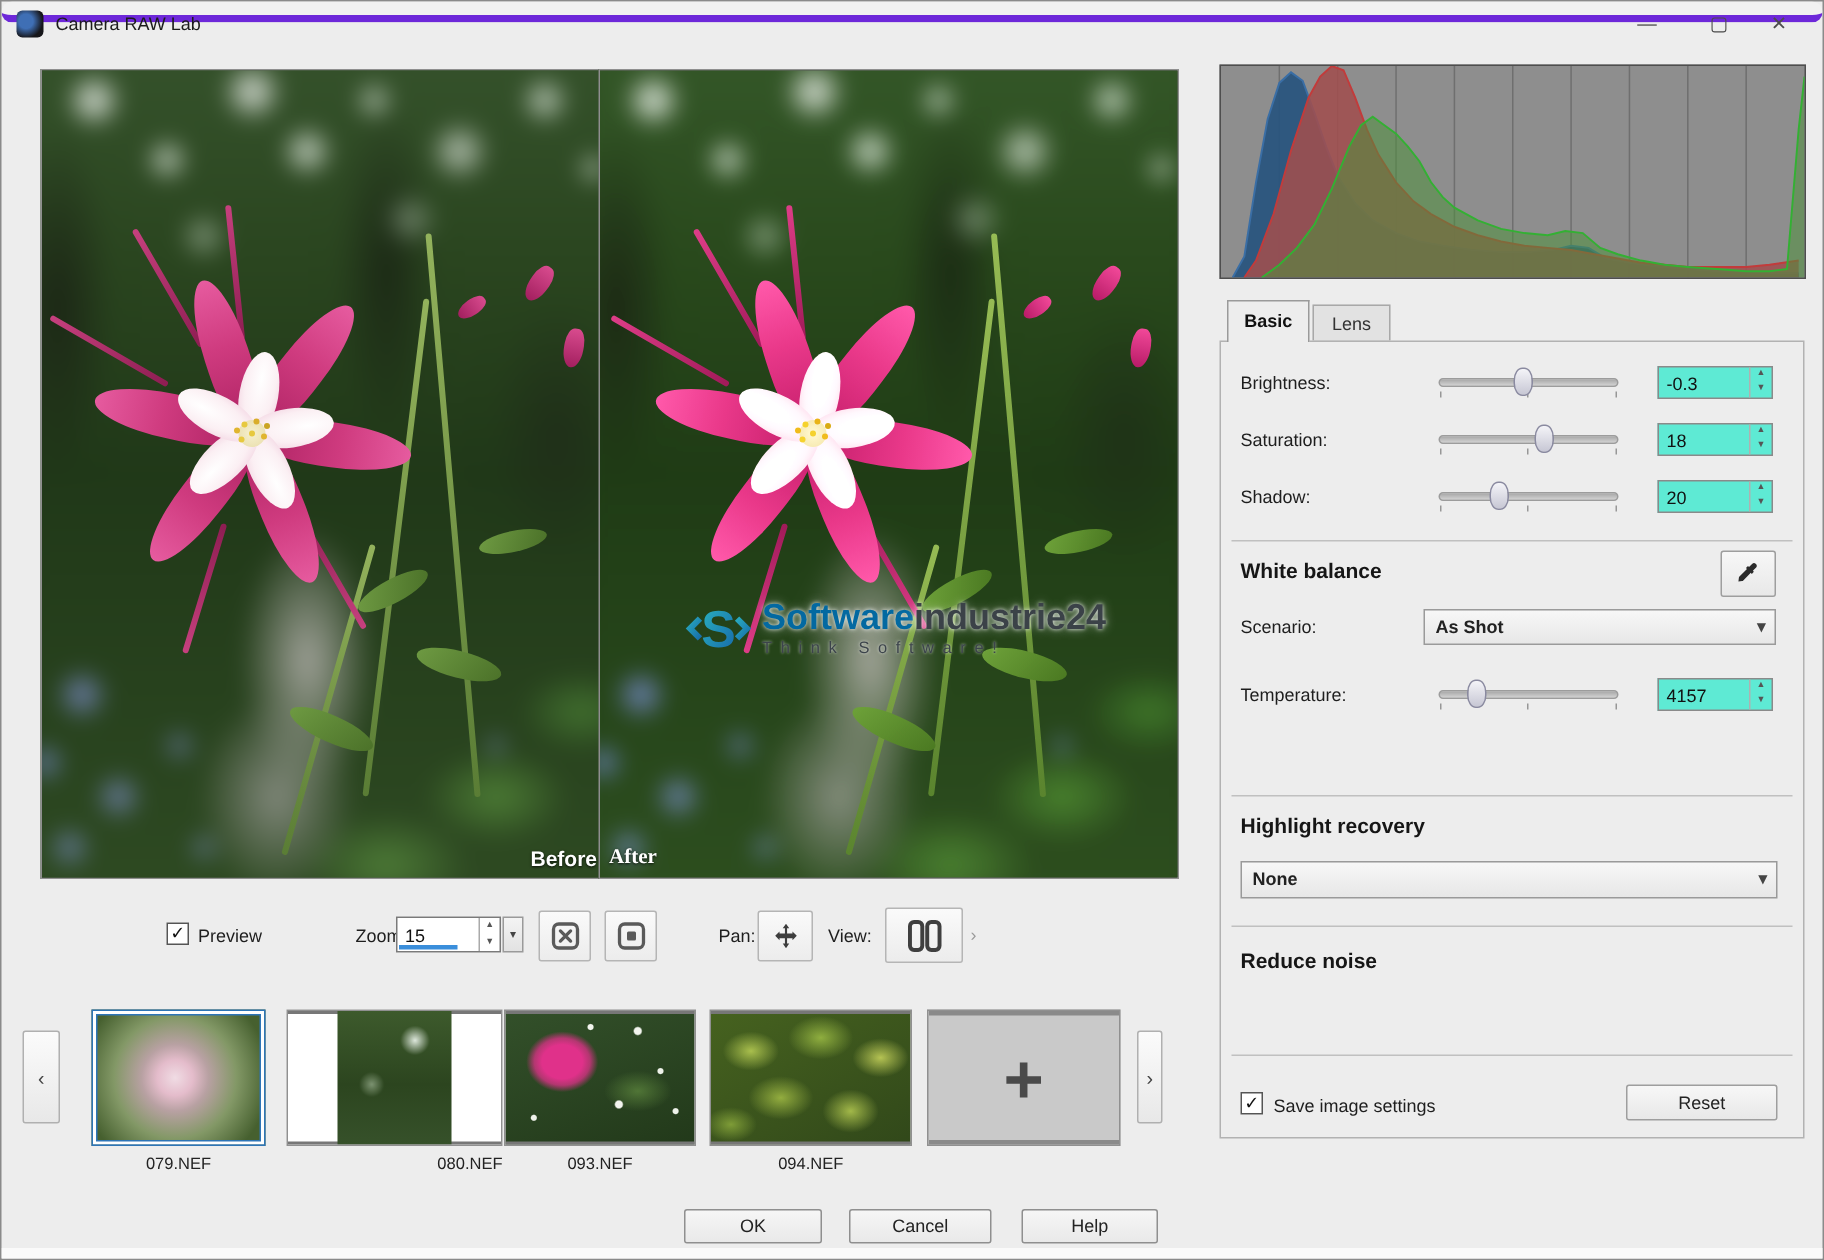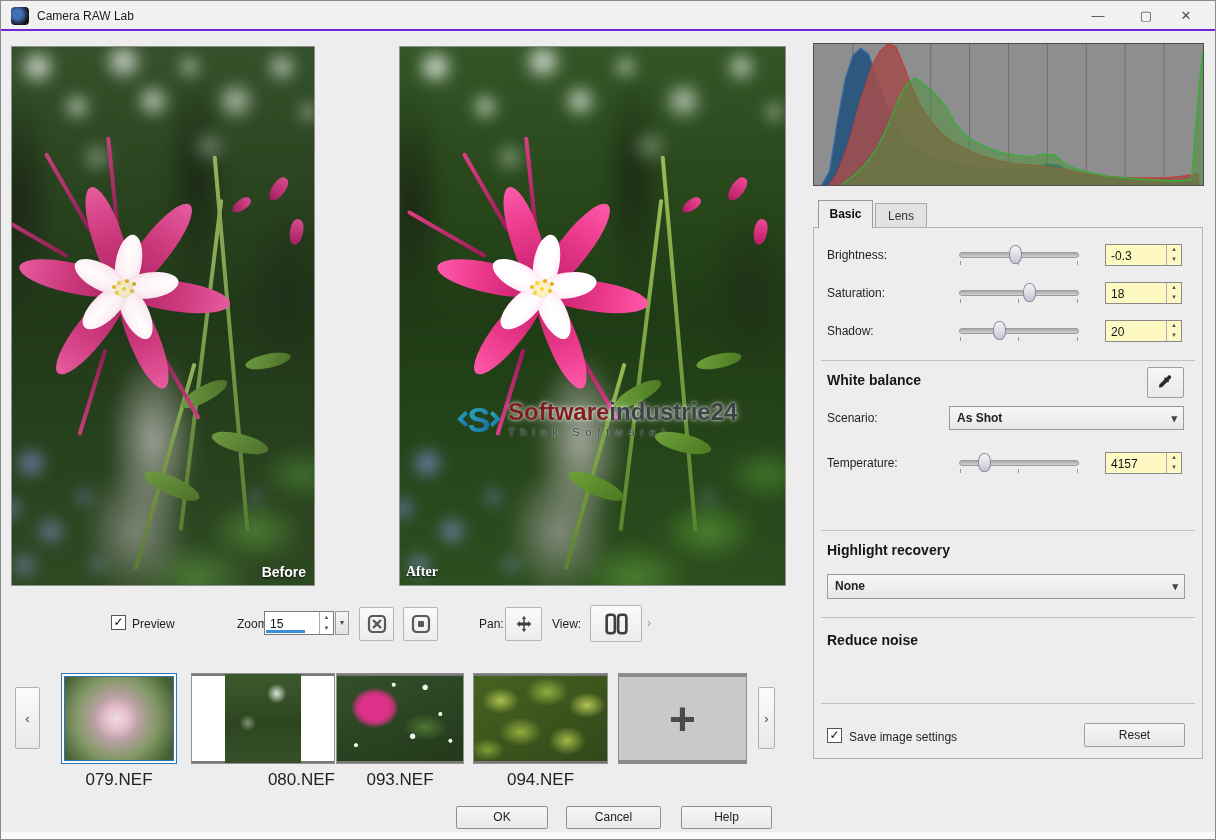--- a/index.html
+++ b/index.html
@@ -1,31 +1,31 @@
 <!DOCTYPE html>
 <html><head>
 <meta charset="utf-8">
 <style>
   html,body{margin:0;padding:0;background:#d8d8d8;}
   *{box-sizing:border-box;}
   #app{position:relative;width:1216px;height:840px;background:#ededed;border:1px solid #8a8a8a;
        font-family:"Liberation Sans",sans-serif;color:#222;overflow:hidden;}
 
   
-  .titlebar{position:absolute;left:0;top:0;width:100%;height:30px;background:#f1f1f1;border-bottom:2px solid #6d28d9;}
+  .titlebar{position:absolute;left:0;top:0;width:100%;height:14px;background:#f1f1f1;border-bottom:5px solid #6d28d9;border-radius:13px;}
   .app-icon{position:absolute;left:10px;top:6px;width:18px;height:18px;border-radius:4px;
             background:radial-gradient(circle at 35% 40%, #3f6fb5 0 30%, #16161a 70%);}
   .app-title{position:absolute;left:36px;top:8px;font-size:12px;color:#1c1c1c;}
   .winbtn{position:absolute;top:2px;width:34px;height:26px;text-align:center;line-height:26px;
           font-size:13px;color:#4c4c4c;cursor:default;}
   .winbtn.min{right:100px;} .winbtn.max{right:52px;} .winbtn.close{right:12px;}
 
   
   .pane{position:absolute;top:45px;height:540px;border:1px solid #8f8f8f;background:#203818;overflow:hidden;}
-  .pane.before{left:10px;width:304px;}
+  .pane.before{left:26px;width:380px;}
   .pane.after{left:398px;width:387px;font-family:Liberation Serif, serif;}
   .pane-label{position:absolute;bottom:5px;font-size:14px;font-weight:bold;color:#fff;
               text-shadow:0 1px 2px rgba(0,0,0,.85);z-index:5;}
   .pane.before .pane-label{right:8px;} .pane.after .pane-label{left:6px;}
 
   .scene{position:absolute;inset:0;overflow:hidden;}
   .pane.after .scene{filter:saturate(1.15) brightness(1.04);}
   .ph-bg{position:absolute;inset:-14px;filter:blur(7px);
     background-image:
       radial-gradient(circle 28px at 12% 6%, rgba(246,250,246,.95), rgba(246,250,246,0) 70%),
@@ -95,21 +95,21 @@
            background:radial-gradient(#f6f0cf,#e8dca8);}
   .stamens{position:absolute;left:-2px;top:-2px;width:4px;height:4px;border-radius:50%;background:#e7c93f;
            box-shadow:8px 2px 0 #e0b52f,-7px 4px 0 #e7c93f,3px -8px 0 #d9ad2a,-5px -6px 0 #e7c93f,
                       10px -5px 0 #caa425,-10px -2px 0 #e0b52f;}
 
   
   .watermark{position:absolute;left:455px;top:391px;width:315px;height:54px;display:flex;align-items:center;z-index:6;}
   .wm-text{margin-left:6px;}
   .wm-brand{font-size:24px;font-weight:bold;line-height:24px;white-space:nowrap;
             text-shadow:0 0 3px rgba(255,255,255,.85),0 0 7px rgba(255,255,255,.5);}
-  .wm-b1{color:#7f1d1d;} .wm-b2{color:#3b4248;}
+  .wm-b1{color:#0369a1;} .wm-b2{color:#3b4248;}
   .wm-tagline{font-size:11px;letter-spacing:.52em;color:#3c444b;margin-top:2px;white-space:nowrap;
               text-shadow:0 0 2px rgba(255,255,255,.75);}
 
   
   .tb-label{position:absolute;font-size:12px;color:#1e1e1e;}
   .checkbox{position:absolute;width:15px;height:15px;background:#fff;border:1px solid #555;
             font-size:12px;line-height:13px;text-align:center;color:#111;cursor:default;}
   .spinfield{position:absolute;height:24px;background:#fff;border:1px solid #7a7a7a;}
   .spinfield .sf-val{position:absolute;left:5px;top:5px;font-size:12px;color:#111;}
   .sf-underline{position:absolute;left:1px;bottom:1px;width:58%;height:3px;background:#3a8edb;}
@@ -121,21 +121,21 @@
   .iconbtn{position:absolute;background:linear-gradient(#fafafa,#ececec);border:1px solid #b5b5b5;border-radius:2px;
            display:flex;align-items:center;justify-content:center;cursor:default;}
   .view-more{position:absolute;font-size:12px;color:#9a9a9a;}
 
   
   .strip-arrow{position:absolute;width:25px;background:linear-gradient(#fbfbfb,#e8e8e8);border:1px solid #b0b0b0;
                border-radius:2px;font-size:13px;color:#444;text-align:center;display:flex;align-items:center;justify-content:center;cursor:default;}
   .thumb{position:absolute;top:672px;height:91px;border:1px solid #909090;overflow:hidden;cursor:default;
          box-shadow:inset 0 2px 0 #777,inset 0 -2px 0 #777;}
   .thumb.selected{border:1px solid #2e75b6;box-shadow:inset 0 0 0 2px #fff,inset 0 0 0 3px #2e75b6;}
-  .thumb-name{position:absolute;top:769px;font-size:17px;color:#222;text-align:center;}
+  .thumb-name{position:absolute;top:769px;font-size:11px;color:#222;text-align:center;}
   .t79{background:radial-gradient(circle at 48% 50%, #f0dce4 0%, #e4bccb 16%, rgba(214,176,192,.78) 30%,
         rgba(140,160,110,.85) 55%, #46602f 85%),#4e6b3a;}
   .t80{background:#fff;}
   .t80 .t80-img{position:absolute;left:23%;right:23%;top:0;bottom:0;
         background:radial-gradient(circle 14px at 68% 22%, rgba(240,248,240,.9), rgba(240,248,240,0) 70%),
                    radial-gradient(circle 12px at 30% 55%, rgba(190,210,180,.55), rgba(190,210,180,0) 70%),
                    linear-gradient(180deg,#3d5a2c,#2c451f 55%,#36512a);}
   .t93{background:
         radial-gradient(ellipse 32px 27px at 30% 38%, #e0318a 0 42%, rgba(224,49,138,.75) 58%, rgba(224,49,138,0) 75%),
         radial-gradient(circle 4px at 70% 15%, #f2f4ee 0 55%, rgba(242,244,238,0) 80%),
@@ -174,21 +174,21 @@
 
   .srow{position:absolute;left:0;width:392px;height:28px;z-index:4;}
   .srow .rp-label{position:absolute;left:14px;top:0;}
   .slider{position:absolute;left:146px;top:4px;width:120px;height:22px;cursor:default;}
   .slider .track{position:absolute;left:0;right:0;top:7px;height:6px;border-radius:3px;
                  background:linear-gradient(180deg,#a8a8a8,#d2d2d2);border:1px solid #9c9c9c;}
   .slider .tick{position:absolute;top:16px;width:1px;height:4px;background:#979797;}
   .slider .tick.t0{left:1px;} .slider .tick.t50{left:59px;} .slider .tick.t100{right:1px;}
   .slider .handle{position:absolute;top:0;width:13px;height:19px;margin-left:-6px;border-radius:45%;
                   background:linear-gradient(180deg,#f4f4f8,#c7c7d4);border:1px solid #8a8aa0;}
-  .spin{position:absolute;left:292px;top:3px;width:77px;height:22px;background:#fef9c3;border:1px solid #8a8a8a;text-decoration:underline;}
+  .spin{position:absolute;left:292px;top:3px;width:77px;height:22px;background:#5eead4;border:1px solid #8a8a8a;text-decoration:underline;}
   .spin .sp-val{position:absolute;left:5px;top:4px;font-size:12px;color:#111;}
   .sp-arrows{position:absolute;right:0;top:0;bottom:0;width:15px;border-left:1px solid #b0b0b0;display:flex;flex-direction:column;}
   .sp-arrows span{flex:1;font-size:6px;line-height:9px;text-align:center;color:#555;cursor:default;}
 
   .dropdown{position:absolute;height:24px;border:1px solid #9a9a9a;background:linear-gradient(180deg,#f7f7f7,#e7e7e7);
             font-size:12px;font-weight:bold;color:#222;line-height:22px;padding-left:7px;cursor:default;z-index:4;}
   .dd-chevron{position:absolute;right:6px;top:0;font-size:11px;color:#444;line-height:22px;}
   .pbtn{position:absolute;background:linear-gradient(#f7f7f7,#e8e8e8);border:1px solid #9e9e9e;border-radius:2px;
         font-size:12px;color:#222;text-align:center;cursor:default;z-index:4;}
 

